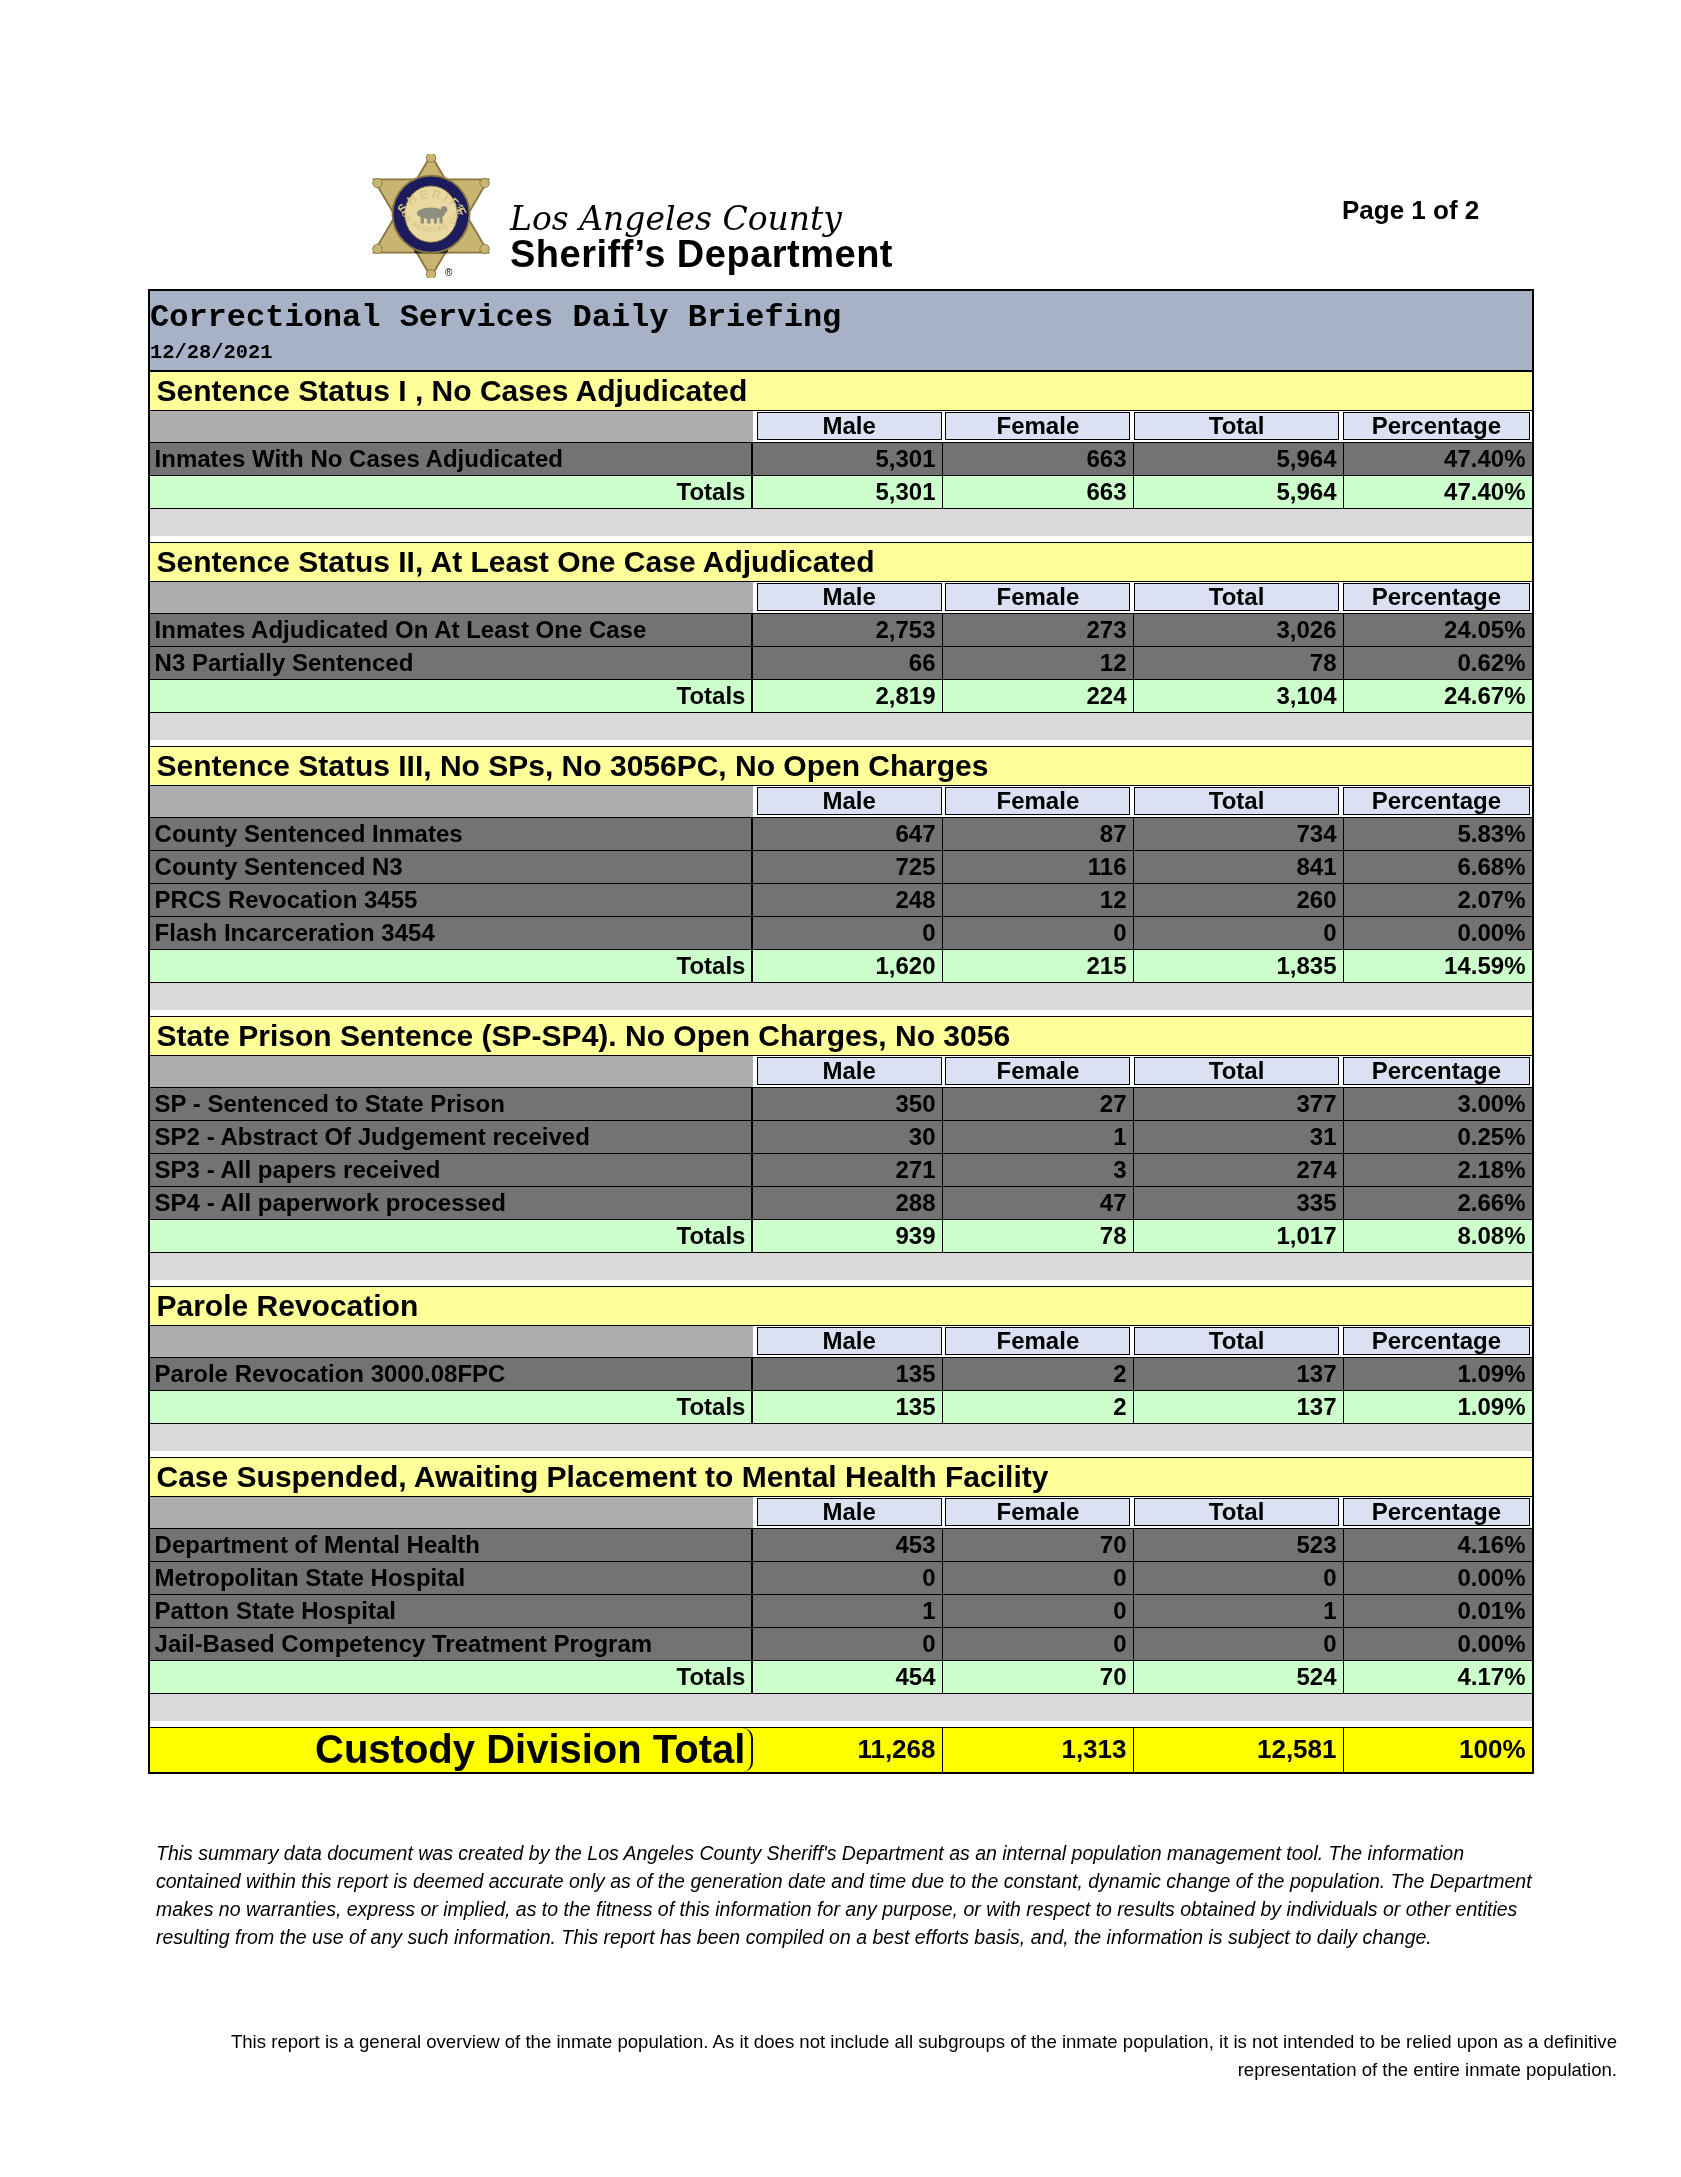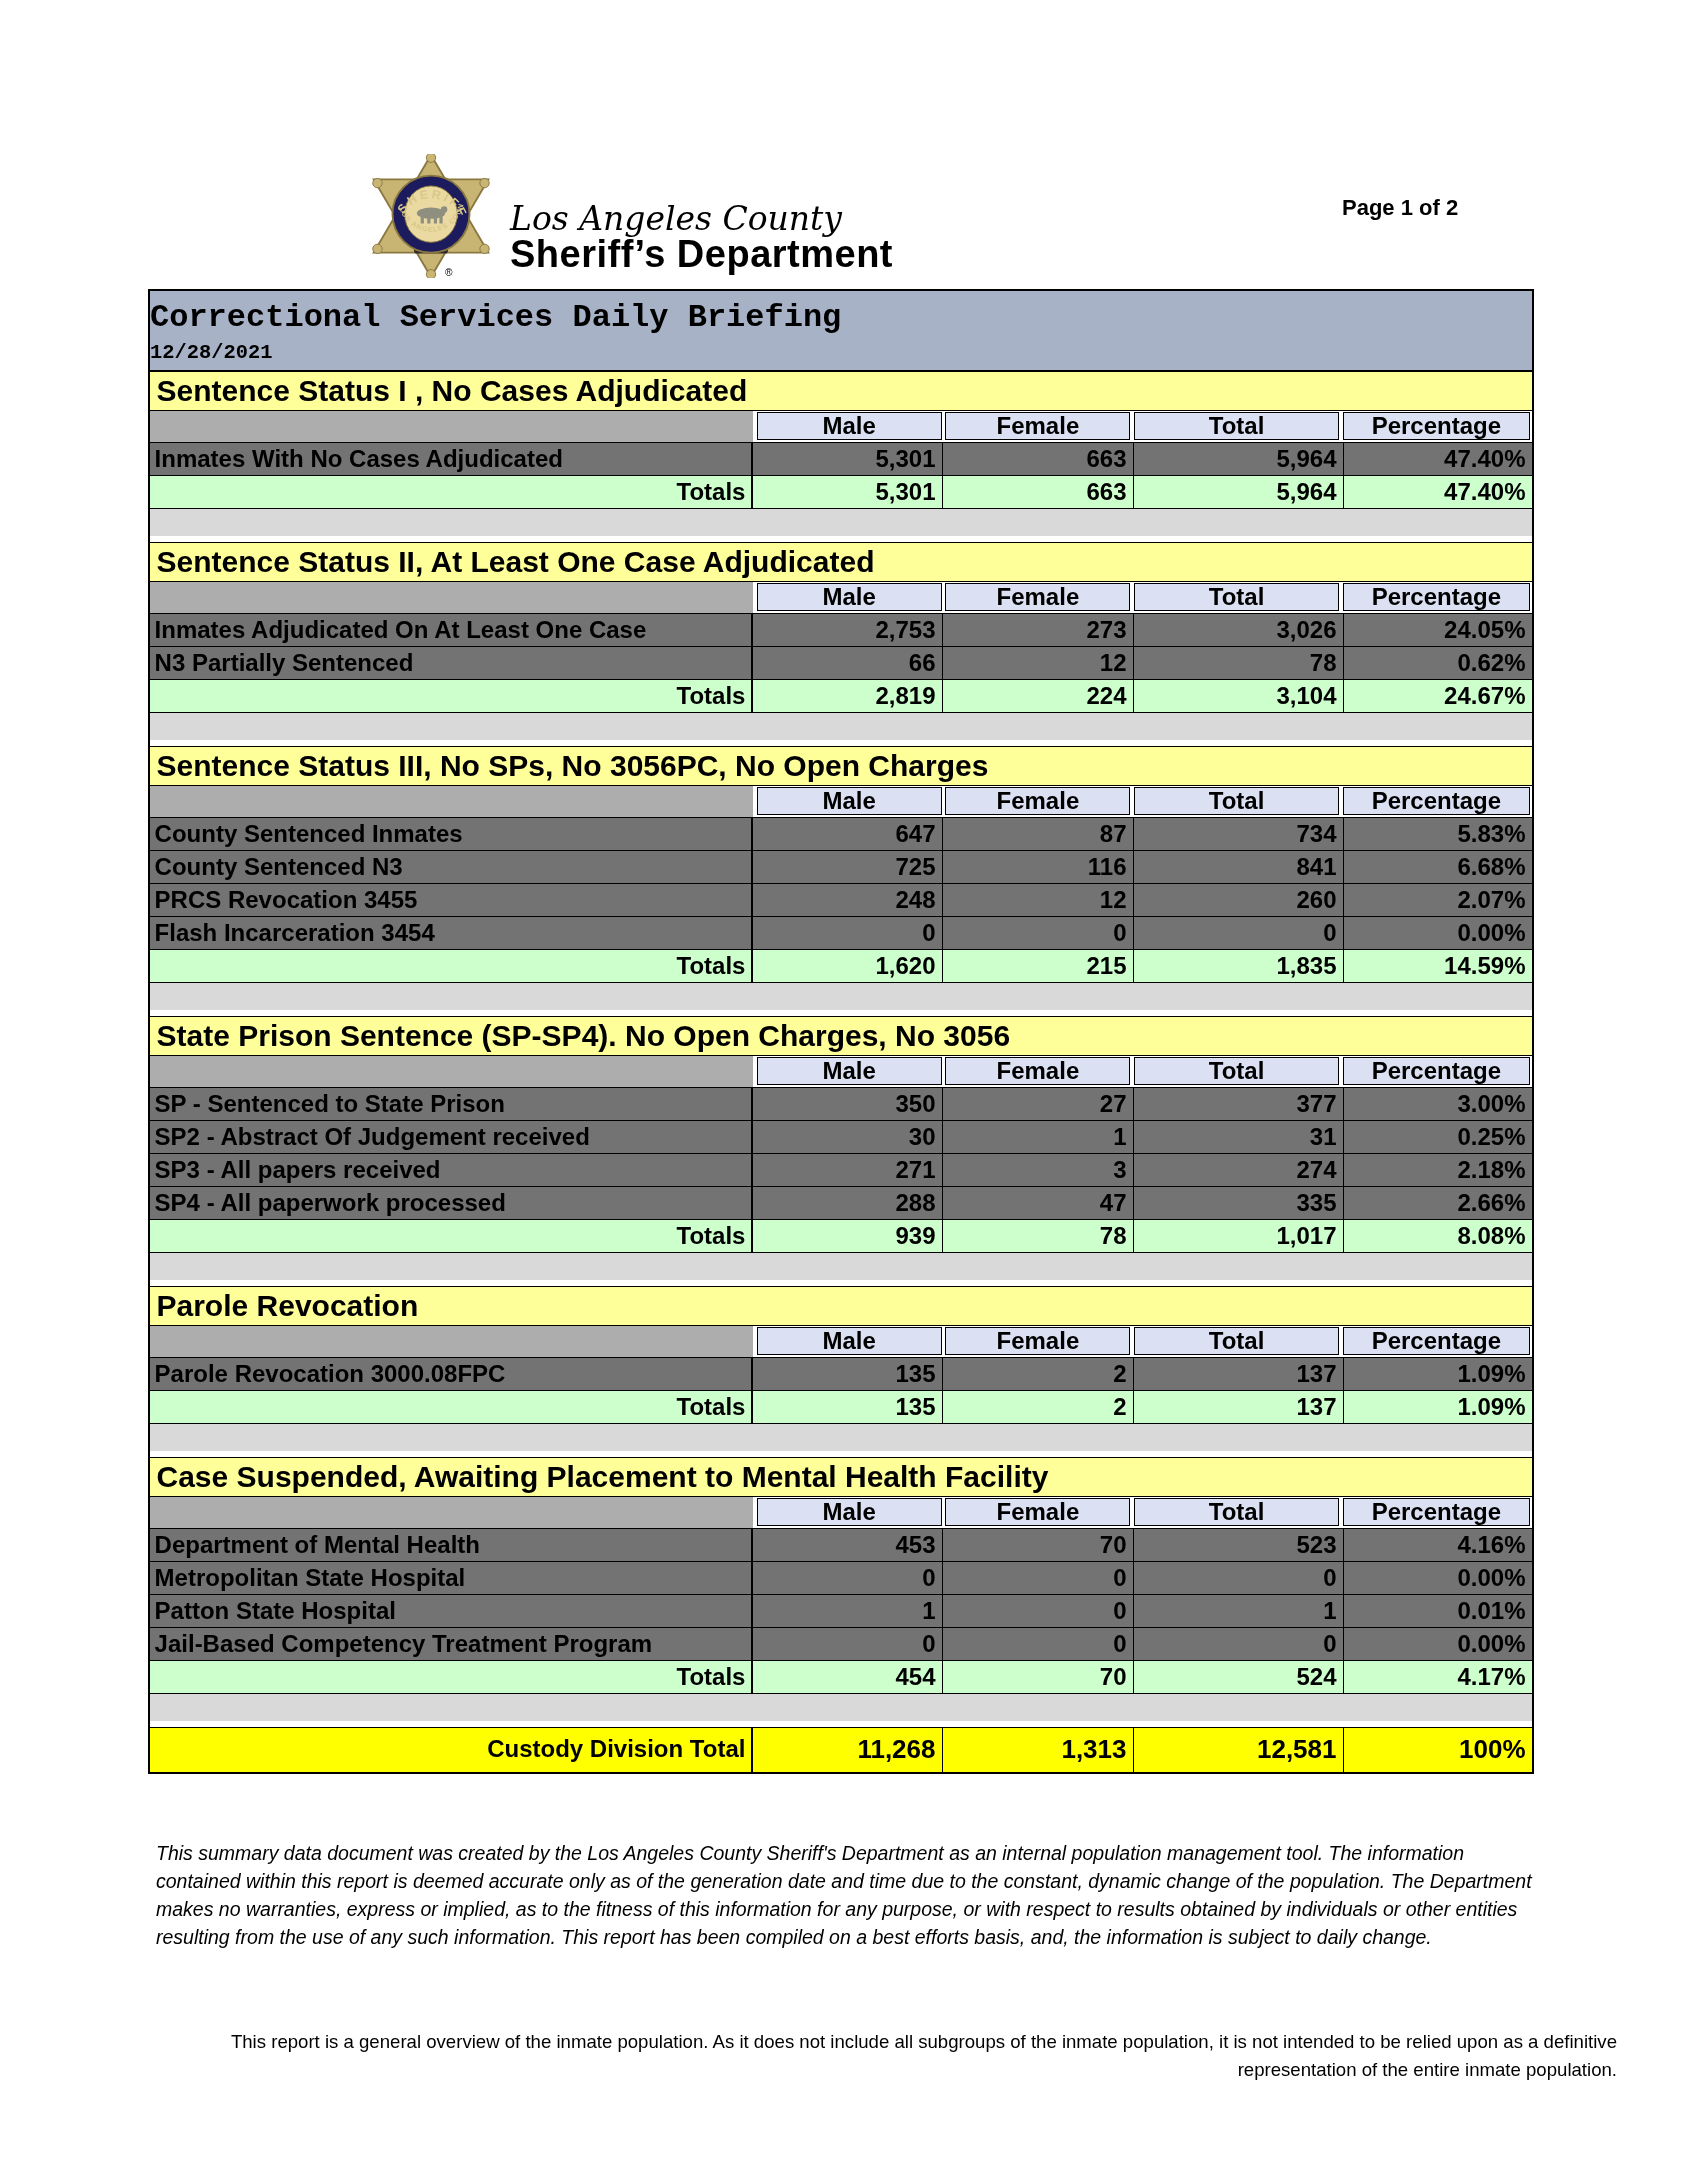--- a/index.html
+++ b/index.html
@@ -7,21 +7,21 @@
     width:1682px;height:2177px;position:relative;background:#fff;
     font-family:"Liberation Sans",sans-serif;color:#000;overflow:hidden;
   }
   
   .logo{position:absolute;left:365px;top:154px;display:flex;align-items:flex-start;}
   .badge{width:132px;height:124px;display:block;}
   .logo-text{margin-left:13px;padding-top:48px;}
   .county{font-family:"DejaVu Serif",serif;font-style:italic;font-size:33px;line-height:1.0;}
   .dept{font-weight:bold;font-size:38px;line-height:1.02;letter-spacing:0.5px;}
   .regmark{position:absolute;left:80px;top:113px;font-size:10.2px;}
-  .page-label{position:absolute;left:1342px;top:195px;font-weight:bold;font-size:22px;}
+  .page-label{position:absolute;left:1342px;top:195px;font-weight:bold;font-size:26px;}
 
   
   .tbl{position:absolute;left:148px;top:289px;width:1386px;border:2.8px solid #000;
        box-sizing:border-box;background:#fff;}
   .row{display:flex;box-sizing:border-box;width:100%;}
   .cell{box-sizing:border-box;overflow:hidden;white-space:nowrap;}
 
   .title-row{display:block;background:var(--title-bar,#a8b2c7);height:79px;
              border-bottom:1.9px solid #000;font-family:Liberation Mono, monospace;}
   .title-main{font-size:32px;font-weight:bold;padding-top:8.3px;}
@@ -47,21 +47,21 @@
   .c4{flex:0 0 210px;}
   .c5{flex:1;border-right:none !important;}
   .num{font-weight:bold;font-size:24px;line-height:31px;text-align:right;
        padding-right:6.5px;border-right:1.9px solid #000;}
   .tr2{background:var(--totals-row,#ccffcc);}
   .tlabel{text-align:right;padding-right:5.6px;}
 
   .spacer{display:block;height:27px;background:var(--spacer,#d9d9d9);border-bottom:6.5px solid #fff;}
 
   .custody{height:45px;background:var(--custody-row,#ffff00);border-top:1.9px solid #000;border-bottom:0;}
-  .custody .c1{font-size:24px;line-height:42px;}
+  .custody .c1{font-size:40px;line-height:42px;border-radius:10px;}
   .custody .num{font-size:26px;line-height:42px;}
 
   
   .disclaimer{position:absolute;left:156px;top:1839px;width:1384px;
               font-style:italic;font-size:19.5px;line-height:28px;white-space:normal;}
   .footnote{position:absolute;left:125px;top:2028px;width:1492px;
             font-size:18.6px;line-height:28px;white-space:normal;text-align:right;}
 </style>
 </head>
 <body>

